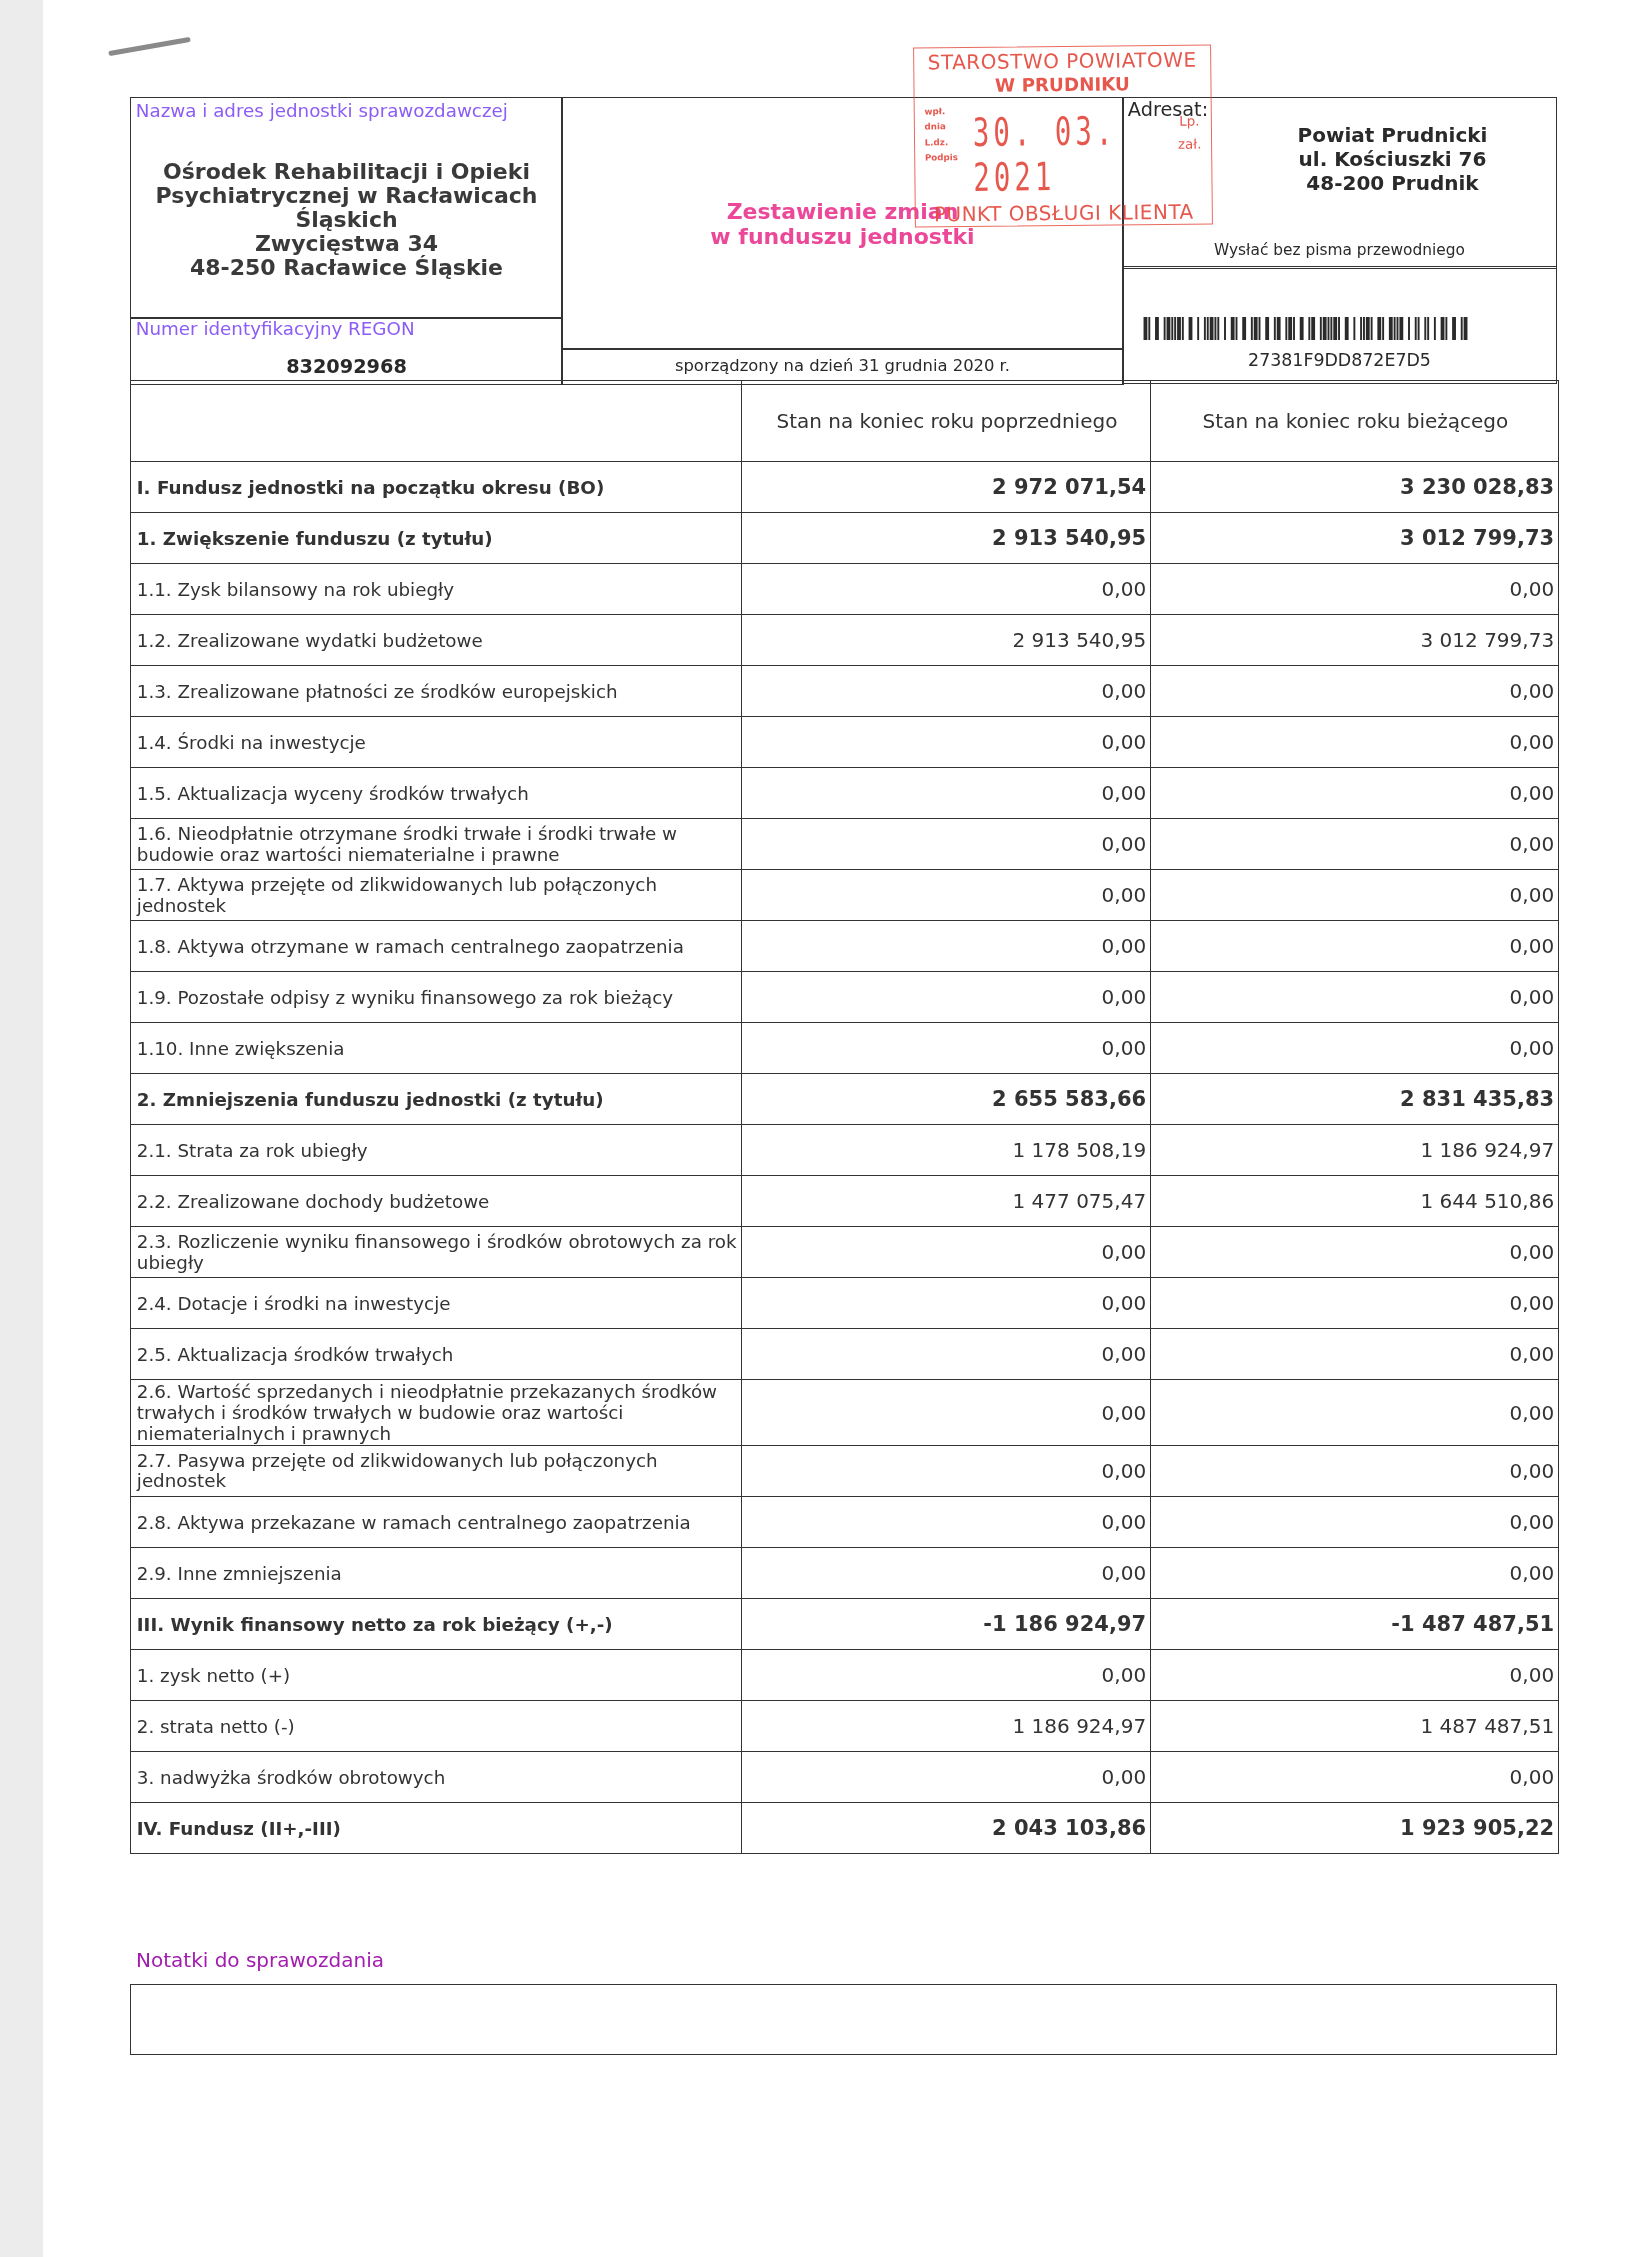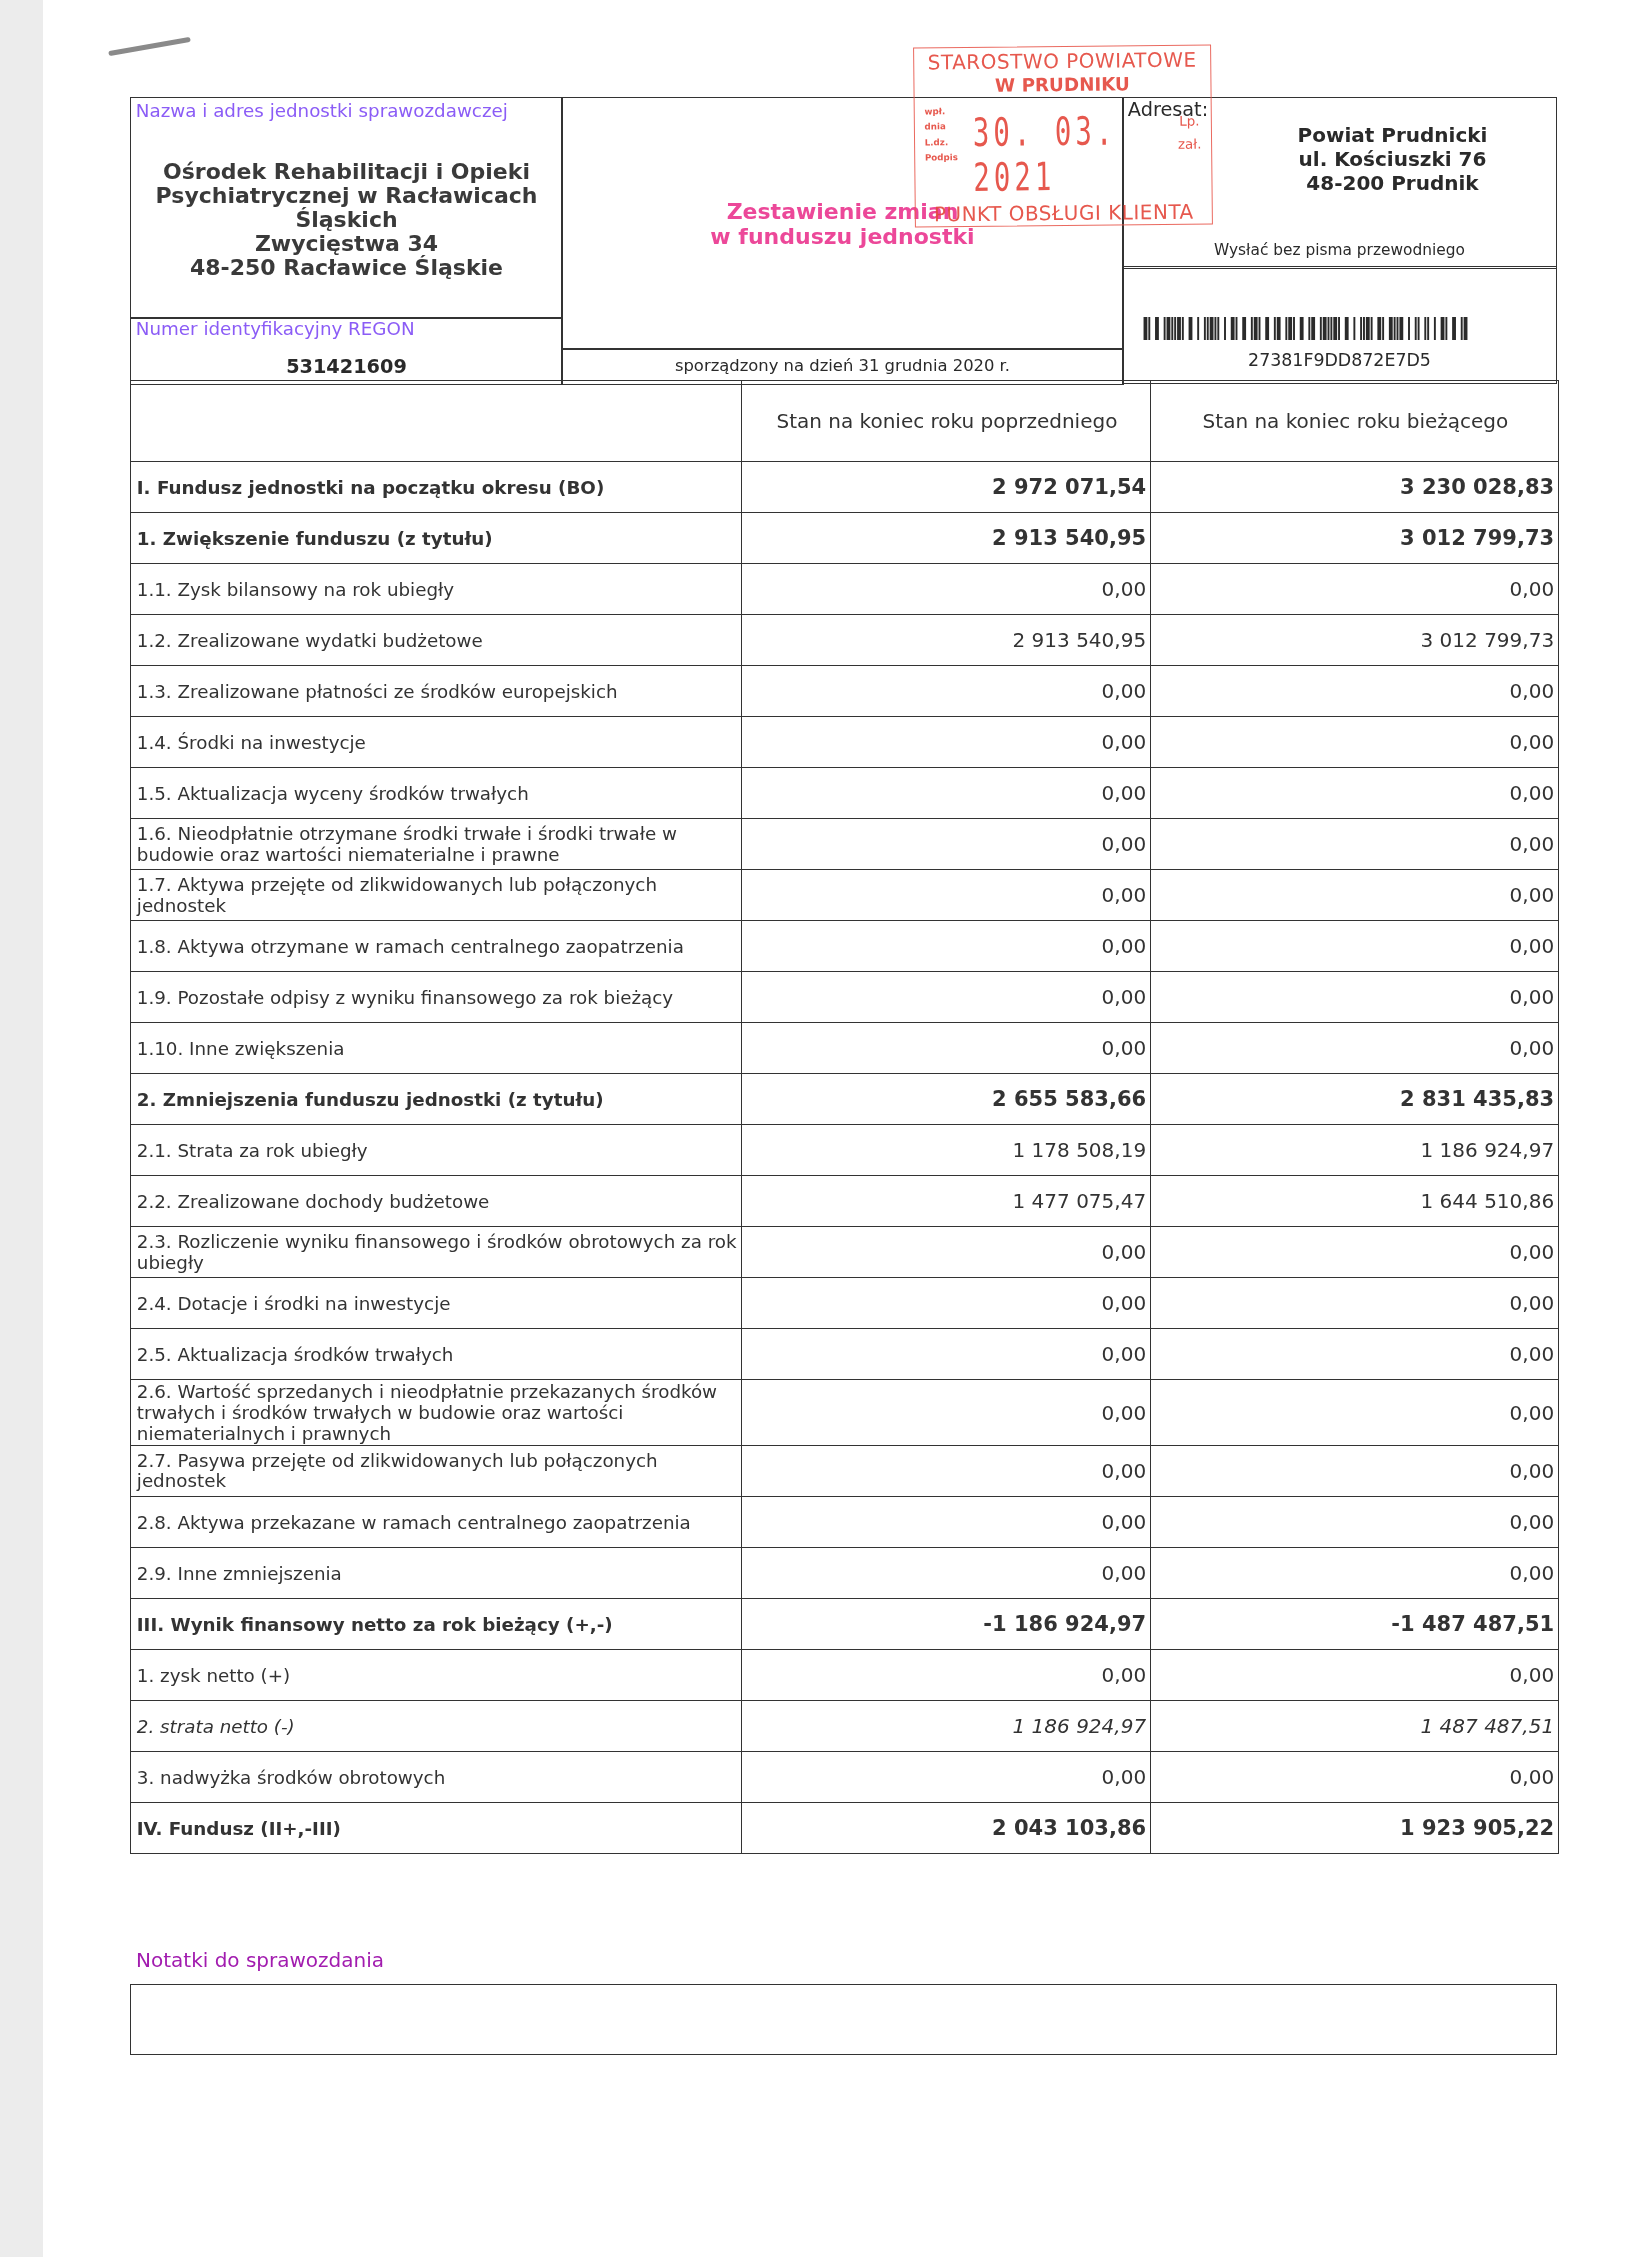--- a/index.html
+++ b/index.html
@@ -73,21 +73,21 @@
     <div>Ośrodek Rehabilitacji i Opieki</div>
     <div>Psychiatrycznej w Racławicach</div>
     <div>Śląskich</div>
     <div>Zwycięstwa 34</div>
     <div>48-250 Racławice Śląskie</div>
   </div>
 </div>
 
 <div id="hdr-regon" class="abs box">
   <div class="label lbl">Numer identyfikacyjny REGON</div>
-  <div class="val">531421609</div>
+  <div class="val">832092968</div>
 </div>
 
 <div id="hdr-title" class="abs box">
   <div class="t">
     <div>Zestawienie zmian</div>
     <div>w funduszu jednostki</div>
   </div>
 </div>
 
 <div id="hdr-date" class="abs box">sporządzony na dzień  31 grudnia 2020  r.</div>
@@ -313,21 +313,21 @@
       <tr class="bold" style="height: 51px;">
         <td>III. Wynik finansowy netto za rok bieżący (+,-)</td>
         <td class="num">-1 186 924,97</td>
         <td class="num">-1 487 487,51</td>
       </tr>
       <tr style="height: 51px;">
         <td>1. zysk netto (+)</td>
         <td class="num">0,00</td>
         <td class="num">0,00</td>
       </tr>
-      <tr style="height: 51px; font-style: italic;">
+      <tr style="height: 51px;">
         <td>2. strata netto (-)</td>
         <td class="num">1 186 924,97</td>
         <td class="num">1 487 487,51</td>
       </tr>
       <tr style="height: 51px;">
         <td>3. nadwyżka środków obrotowych</td>
         <td class="num">0,00</td>
         <td class="num">0,00</td>
       </tr>
       <tr class="bold" style="height: 51px;">

